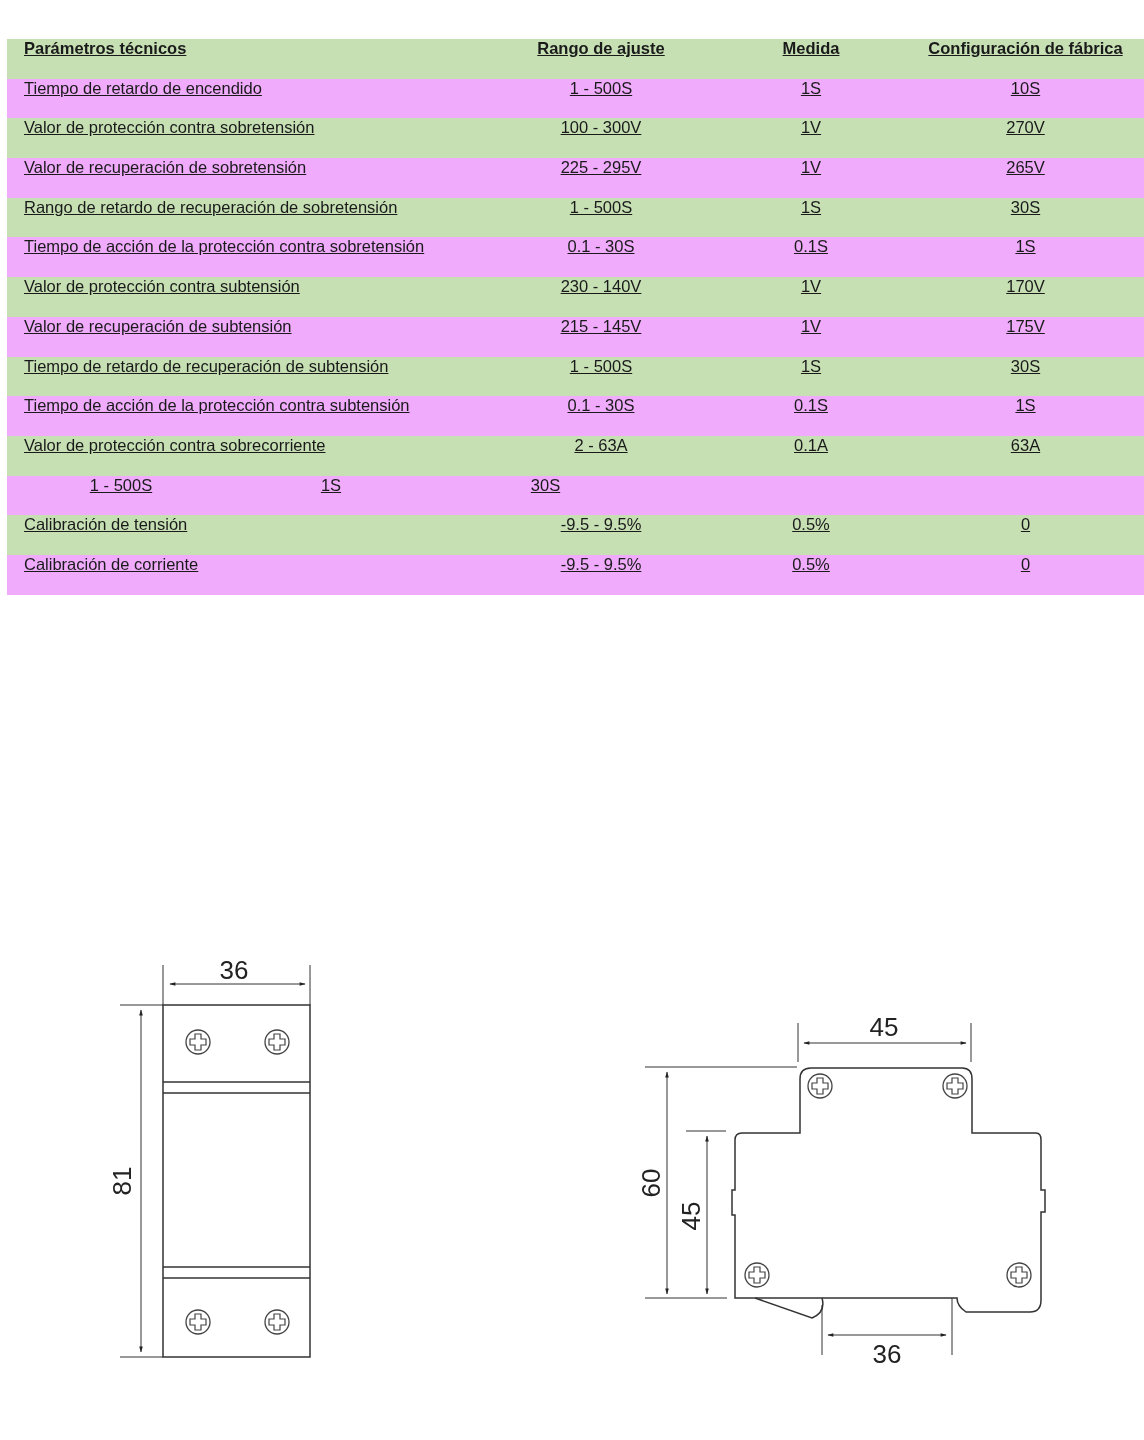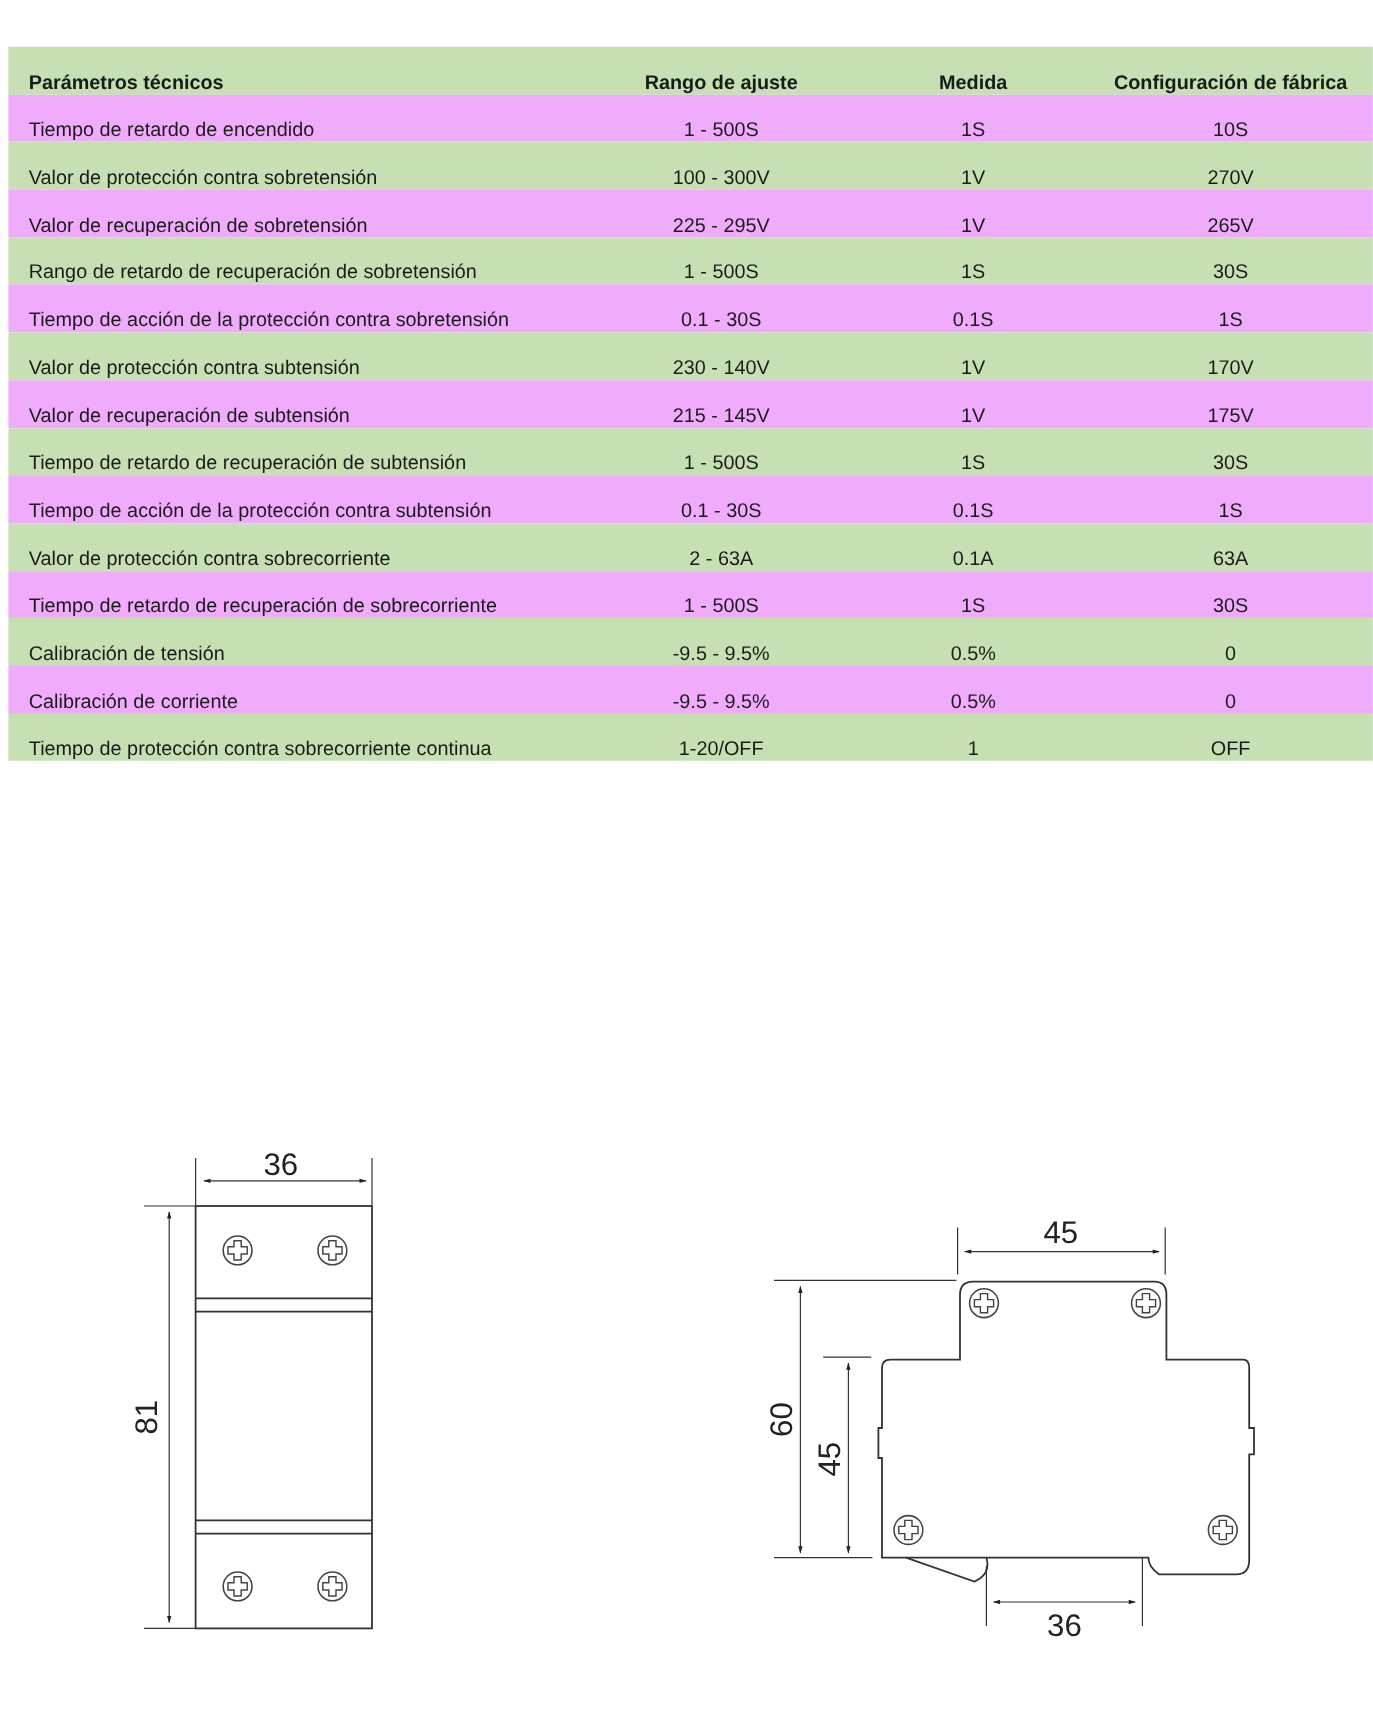--- a/index.html
+++ b/index.html
@@ -1,19 +1,19 @@
 <!DOCTYPE html>
 <html><head>
 <meta charset="utf-8">
 <style>
   html, body { margin: 0; padding: 0; background: #ffffff; }
   body { width: 1144px; height: 1440px; position: relative; overflow: hidden;
          font-family: "Liberation Sans", "DejaVu Sans", sans-serif; color: #1a1a1a; }
   .table { position: absolute; left: 7px; top: 39px; width: 1137px; }
-  .row { display: flex; height: 39.7px; align-items: flex-end; font-size: 16.5px; }
+  .row { display: flex; height: 39.7px; align-items: flex-start; font-size: 16.5px; text-decoration: underline; }
   .row.dark { background: #c6e0b4; }
   .row.light { background: #f0abfc; }
   .row.header { font-weight: bold; font-size: 16.5px; }
   .c0 { width: 480px; padding-left: 17px; box-sizing: border-box; white-space: nowrap; }
   .c1 { width: 228px; text-align: center; position: relative; left: 0px; }
   .c2 { width: 192px; text-align: center; }
   .c3 { width: 237px; text-align: center; white-space: nowrap; }
   .row .c1 { margin-left: 0; }
   svg.drawing { position: absolute; left: 0; top: 0; }
   .dimtext { font-family: "Liberation Sans", sans-serif; font-size: 26px; fill: #222; }
@@ -83,42 +83,35 @@
         <div class="c2">0.1S</div>
         <div class="c3">1S</div>
       </div>
       <div class="row dark">
         <div class="c0">Valor de protección contra sobrecorriente</div>
         <div class="c1">2 - 63A</div>
         <div class="c2">0.1A</div>
         <div class="c3">63A</div>
       </div>
       <div class="row light">
-        <div class="c0">Tiempo de retardo de recuperación de sobrecorriente</div>
         <div class="c1">1 - 500S</div>
         <div class="c2">1S</div>
         <div class="c3">30S</div>
       </div>
       <div class="row dark">
         <div class="c0">Calibración de tensión</div>
         <div class="c1">-9.5 - 9.5%</div>
         <div class="c2">0.5%</div>
         <div class="c3">0</div>
       </div>
       <div class="row light">
         <div class="c0">Calibración de corriente</div>
         <div class="c1">-9.5 - 9.5%</div>
         <div class="c2">0.5%</div>
         <div class="c3">0</div>
-      </div>
-      <div class="row dark">
-        <div class="c0">Tiempo de protección contra sobrecorriente continua</div>
-        <div class="c1">1-20/OFF</div>
-        <div class="c2">1</div>
-        <div class="c3">OFF</div>
       </div>
     </div>
 </div>
 
 <svg class="drawing" width="1144" height="1440">
   <defs>
     <marker id="arr" viewBox="0 0 10 10" refX="9" refY="5" markerWidth="9" markerHeight="6" orient="auto-start-reverse">
       <path d="M0,2 L10,5 L0,8 z" fill="#222"></path>
     </marker>
     <g id="screw">

